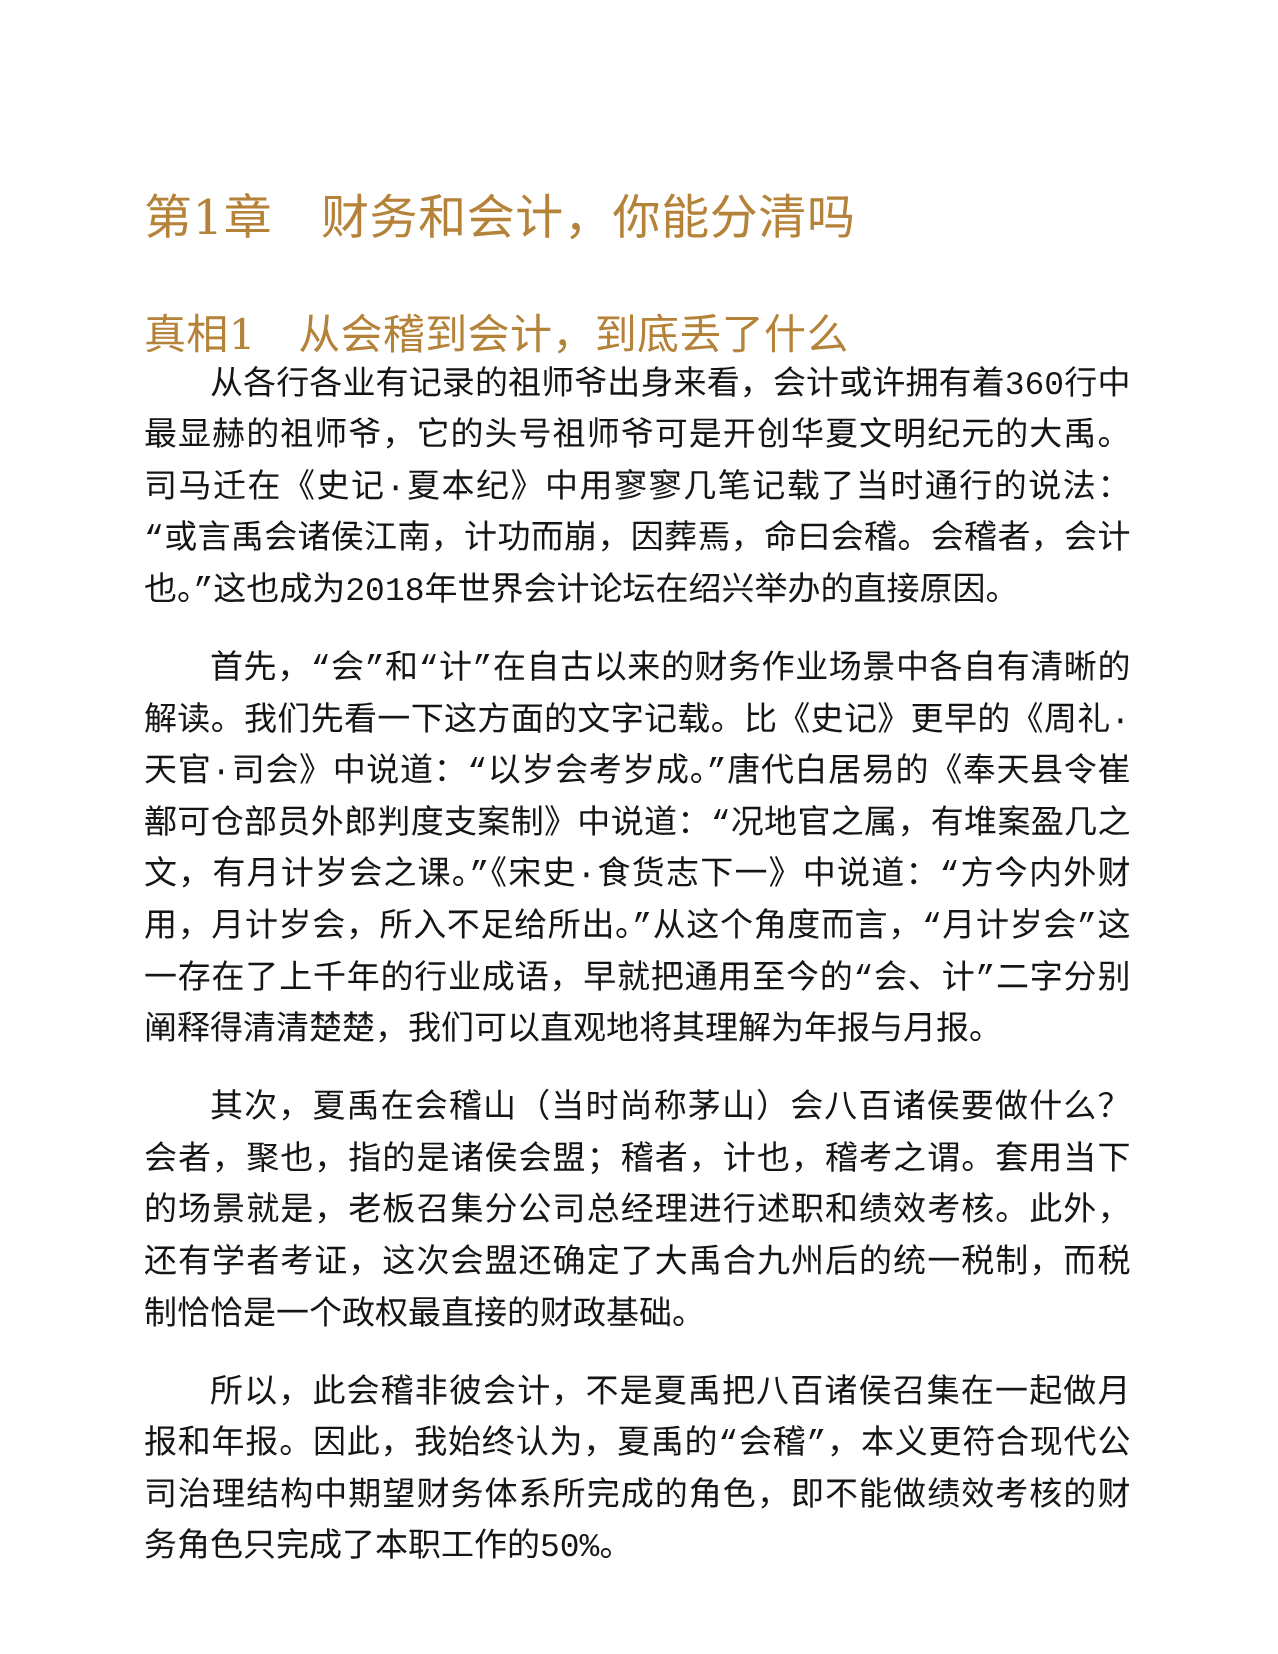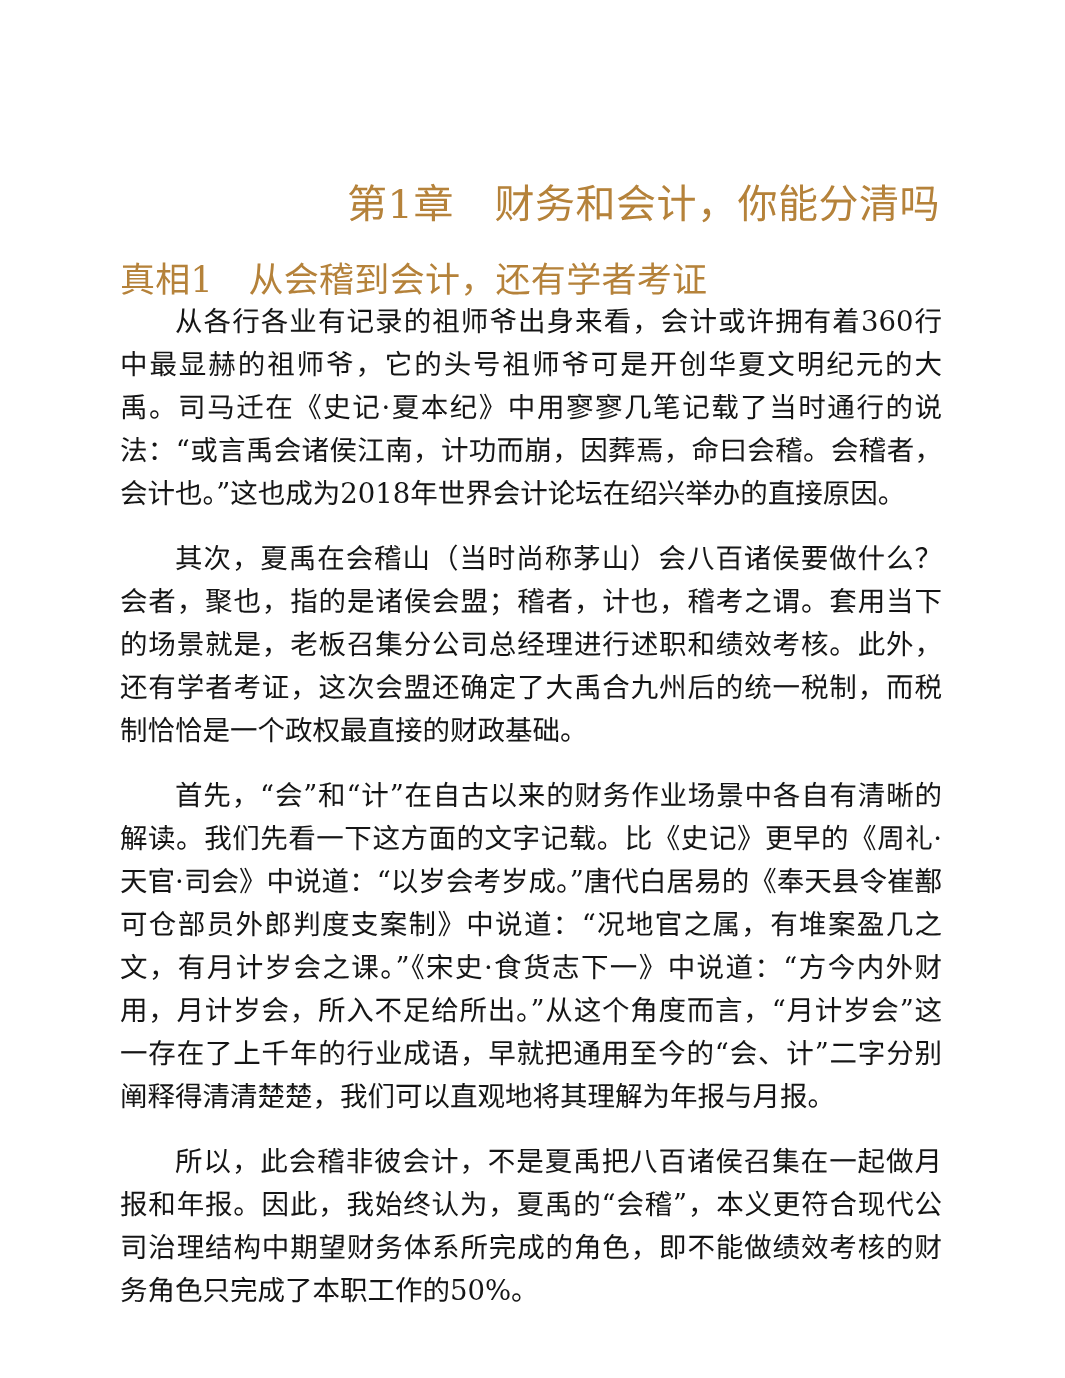--- a/index.html
+++ b/index.html
@@ -21,23 +21,23 @@
     margin: 0 auto;
     background: #ffffff;
     overflow: hidden;
     box-sizing: border-box;
   }
 
   
   .chapter-title {
     position: absolute;
     left: 120px;
-    top: 152px;
+    top: 130px;
     width: 820px;
-    text-align: right;
+    text-align: left;
     font-size: 40px;
     line-height: 1.25;
     font-weight: normal;
     color: #b5823a;
     letter-spacing: 0.5px;
     white-space: pre;
   }
 
   
   .section-heading {
@@ -65,20 +65,21 @@
   .para {
     margin: 0 0 22px 0;
     font-size: 27.5px;
     line-height: 43px;
     text-align: justify;
     text-justify: inter-ideograph;
     text-indent: 2em;
     color: #151515;
     letter-spacing: 0;
     word-break: break-all;
+    font-family: Liberation Mono, monospace;
   }
 
   .para:last-child {
     margin-bottom: 0;
   }
 
   
   .page-bottom-clip {
     position: absolute;
     left: 0;
@@ -87,25 +88,25 @@
     height: 0;
   }
 </style>
 </head>
 <body style="background: rgb(255, 255, 255);">
 
 <div class="page" style="background: rgb(255, 255, 255);">
 
   <h1 class="chapter-title" style="color: rgb(181, 130, 58);">第1章　财务和会计，你能分清吗</h1>
 
-  <h2 class="section-heading" style="color: rgb(181, 130, 58);">真相1　从会稽到会计，还有学者考证</h2>
+  <h2 class="section-heading" style="color: rgb(181, 130, 58);">真相1　从会稽到会计，到底丢了什么</h2>
 
   <div class="body-block">
     <p class="para" style="color: rgb(21, 21, 21);">从各行各业有记录的祖师爷出身来看，会计或许拥有着360行中最显赫的祖师爷，它的头号祖师爷可是开创华夏文明纪元的大禹。司马迁在《史记·夏本纪》中用寥寥几笔记载了当时通行的说法：“或言禹会诸侯江南，计功而崩，因葬焉，命曰会稽。会稽者，会计也。”这也成为2018年世界会计论坛在绍兴举办的直接原因。</p>
+    <p class="para" style="color: rgb(21, 21, 21);">首先，“会”和“计”在自古以来的财务作业场景中各自有清晰的解读。我们先看一下这方面的文字记载。比《史记》更早的《周礼·天官·司会》中说道：“以岁会考岁成。”唐代白居易的《奉天县令崔鄯可仓部员外郎判度支案制》中说道：“况地官之属，有堆案盈几之文，有月计岁会之课。”《宋史·食货志下一》中说道：“方今内外财用，月计岁会，所入不足给所出。”从这个角度而言，“月计岁会”这一存在了上千年的行业成语，早就把通用至今的“会、计”二字分别阐释得清清楚楚，我们可以直观地将其理解为年报与月报。</p>
     <p class="para" style="color: rgb(21, 21, 21);">其次，夏禹在会稽山（当时尚称茅山）会八百诸侯要做什么？会者，聚也，指的是诸侯会盟；稽者，计也，稽考之谓。套用当下的场景就是，老板召集分公司总经理进行述职和绩效考核。此外，还有学者考证，这次会盟还确定了大禹合九州后的统一税制，而税制恰恰是一个政权最直接的财政基础。</p>
-    <p class="para" style="color: rgb(21, 21, 21);">首先，“会”和“计”在自古以来的财务作业场景中各自有清晰的解读。我们先看一下这方面的文字记载。比《史记》更早的《周礼·天官·司会》中说道：“以岁会考岁成。”唐代白居易的《奉天县令崔鄯可仓部员外郎判度支案制》中说道：“况地官之属，有堆案盈几之文，有月计岁会之课。”《宋史·食货志下一》中说道：“方今内外财用，月计岁会，所入不足给所出。”从这个角度而言，“月计岁会”这一存在了上千年的行业成语，早就把通用至今的“会、计”二字分别阐释得清清楚楚，我们可以直观地将其理解为年报与月报。</p>
     <p class="para" style="color: rgb(21, 21, 21);">所以，此会稽非彼会计，不是夏禹把八百诸侯召集在一起做月报和年报。因此，我始终认为，夏禹的“会稽”，本义更符合现代公司治理结构中期望财务体系所完成的角色，即不能做绩效考核的财务角色只完成了本职工作的50%。</p>
 
   </div>
 
   <div class="page-bottom-clip"></div>
 
 </div>
 
 </body></html>

